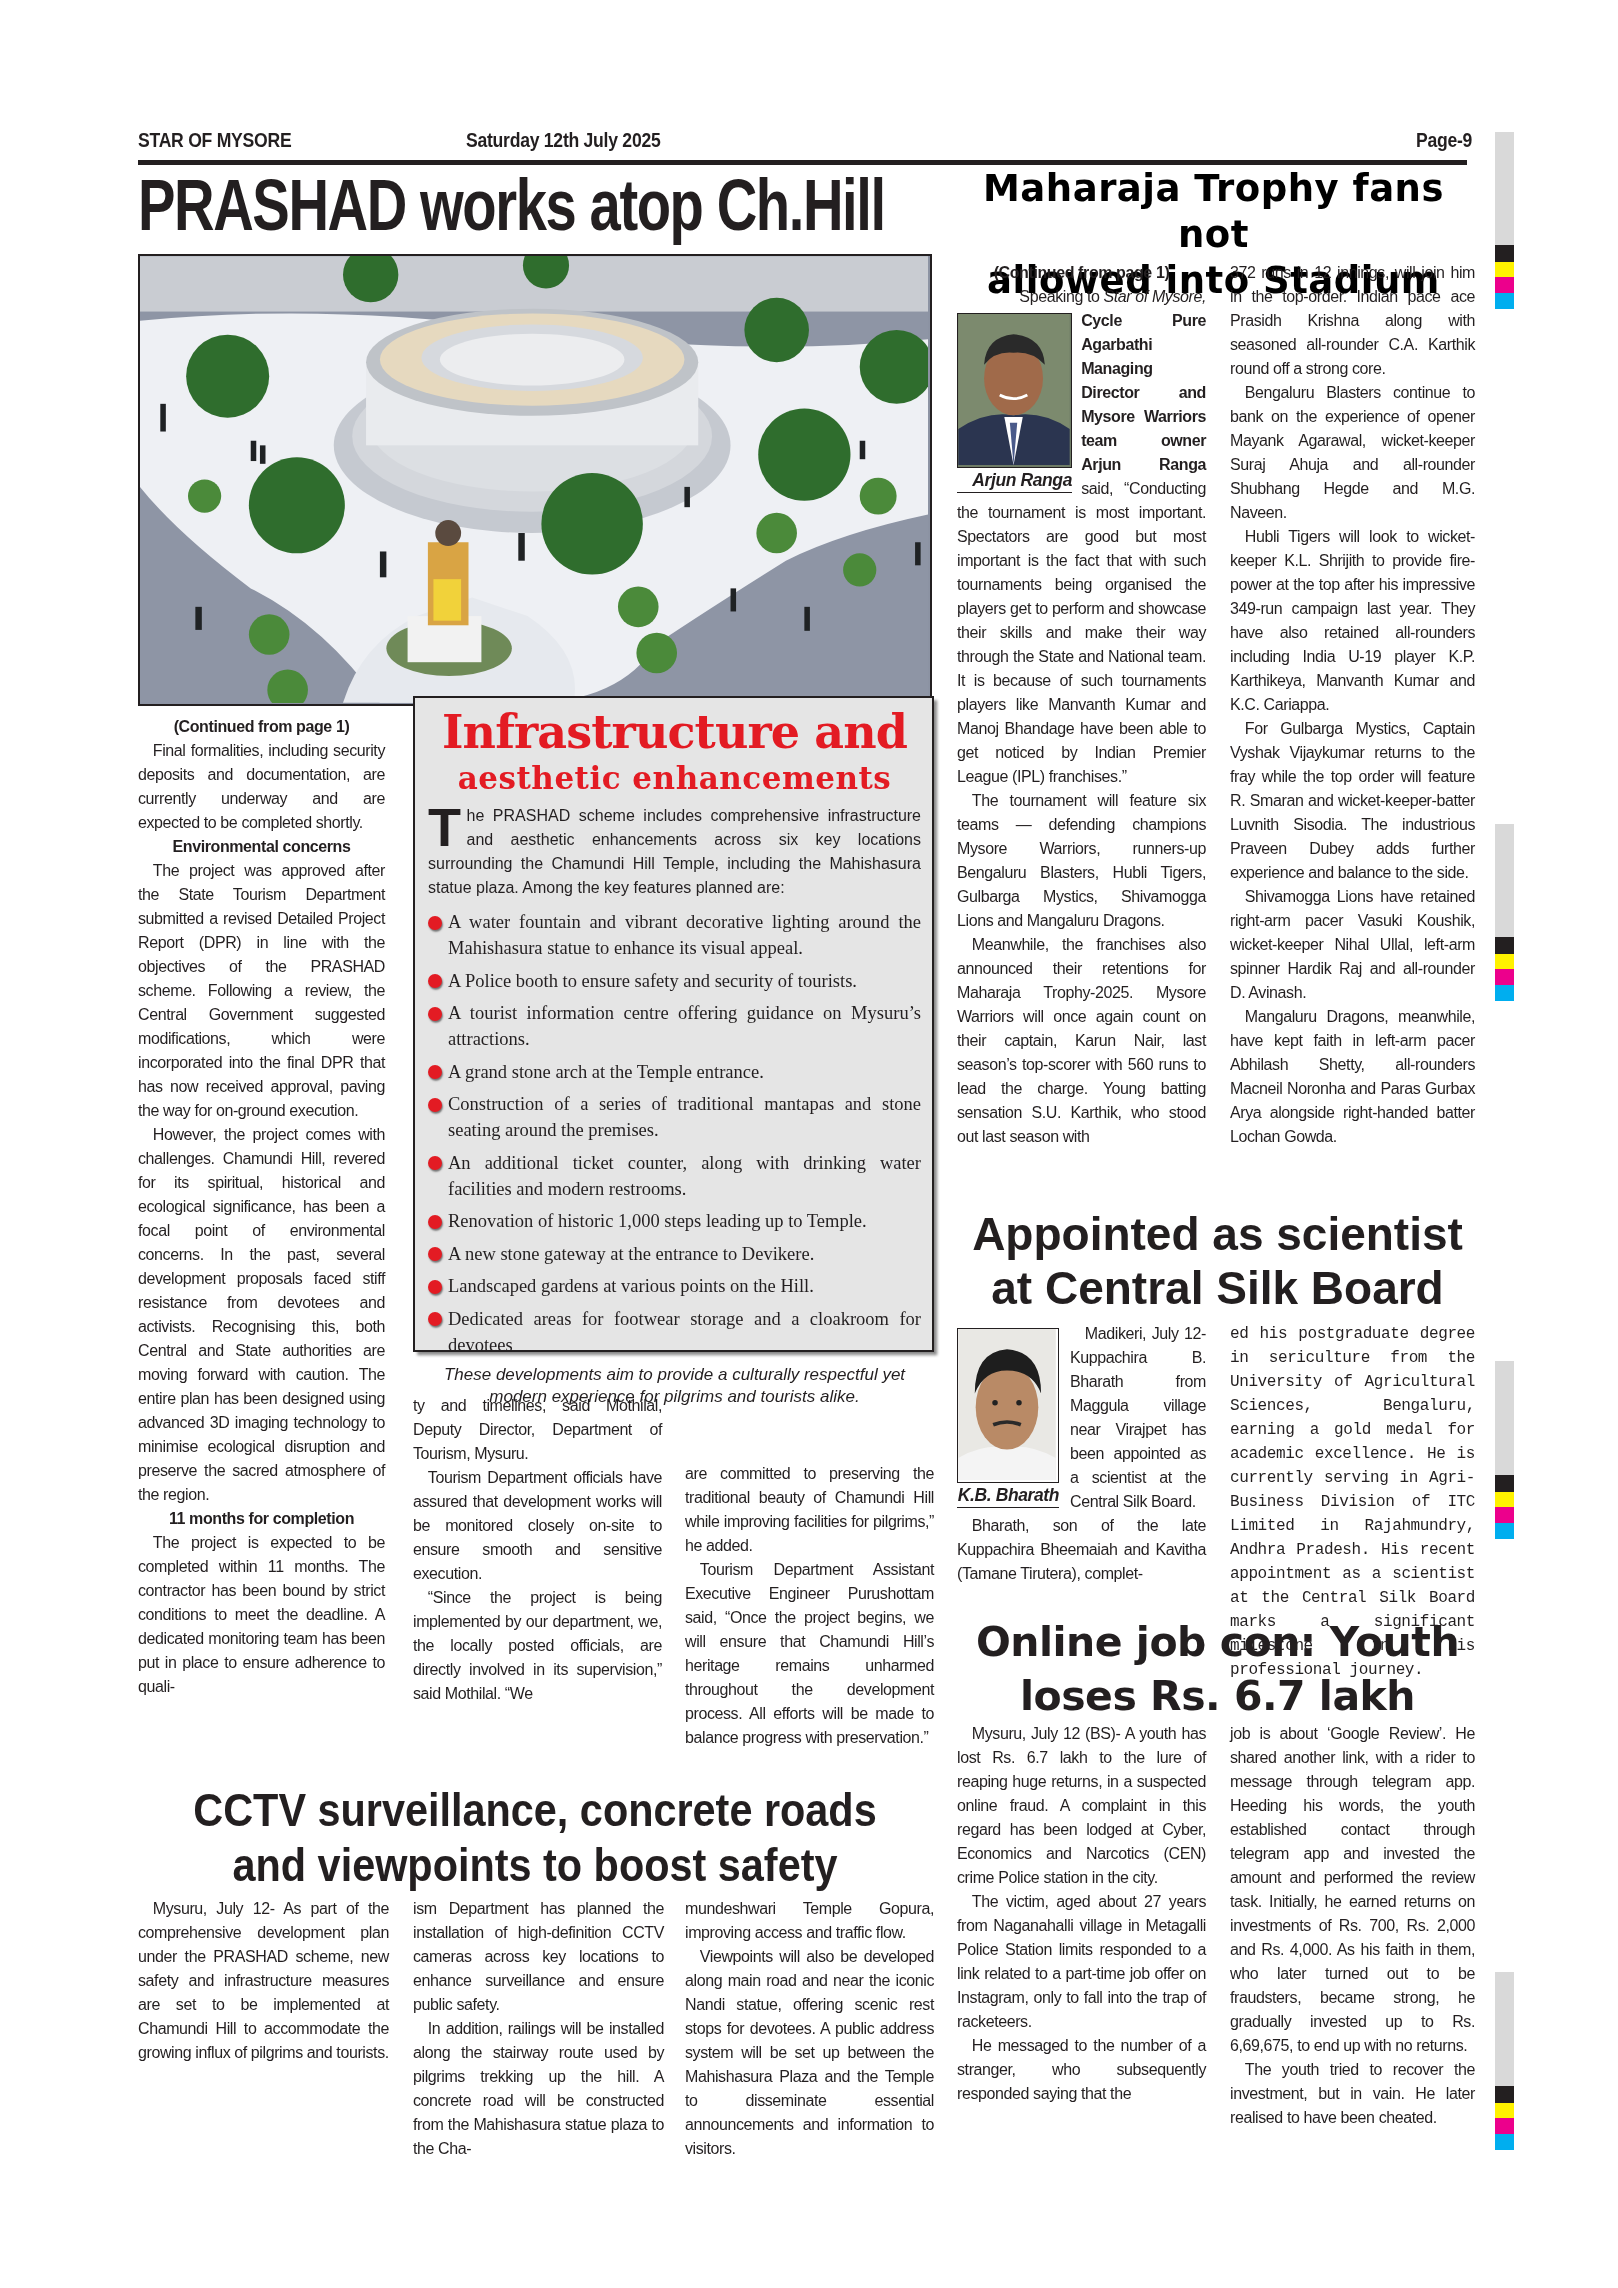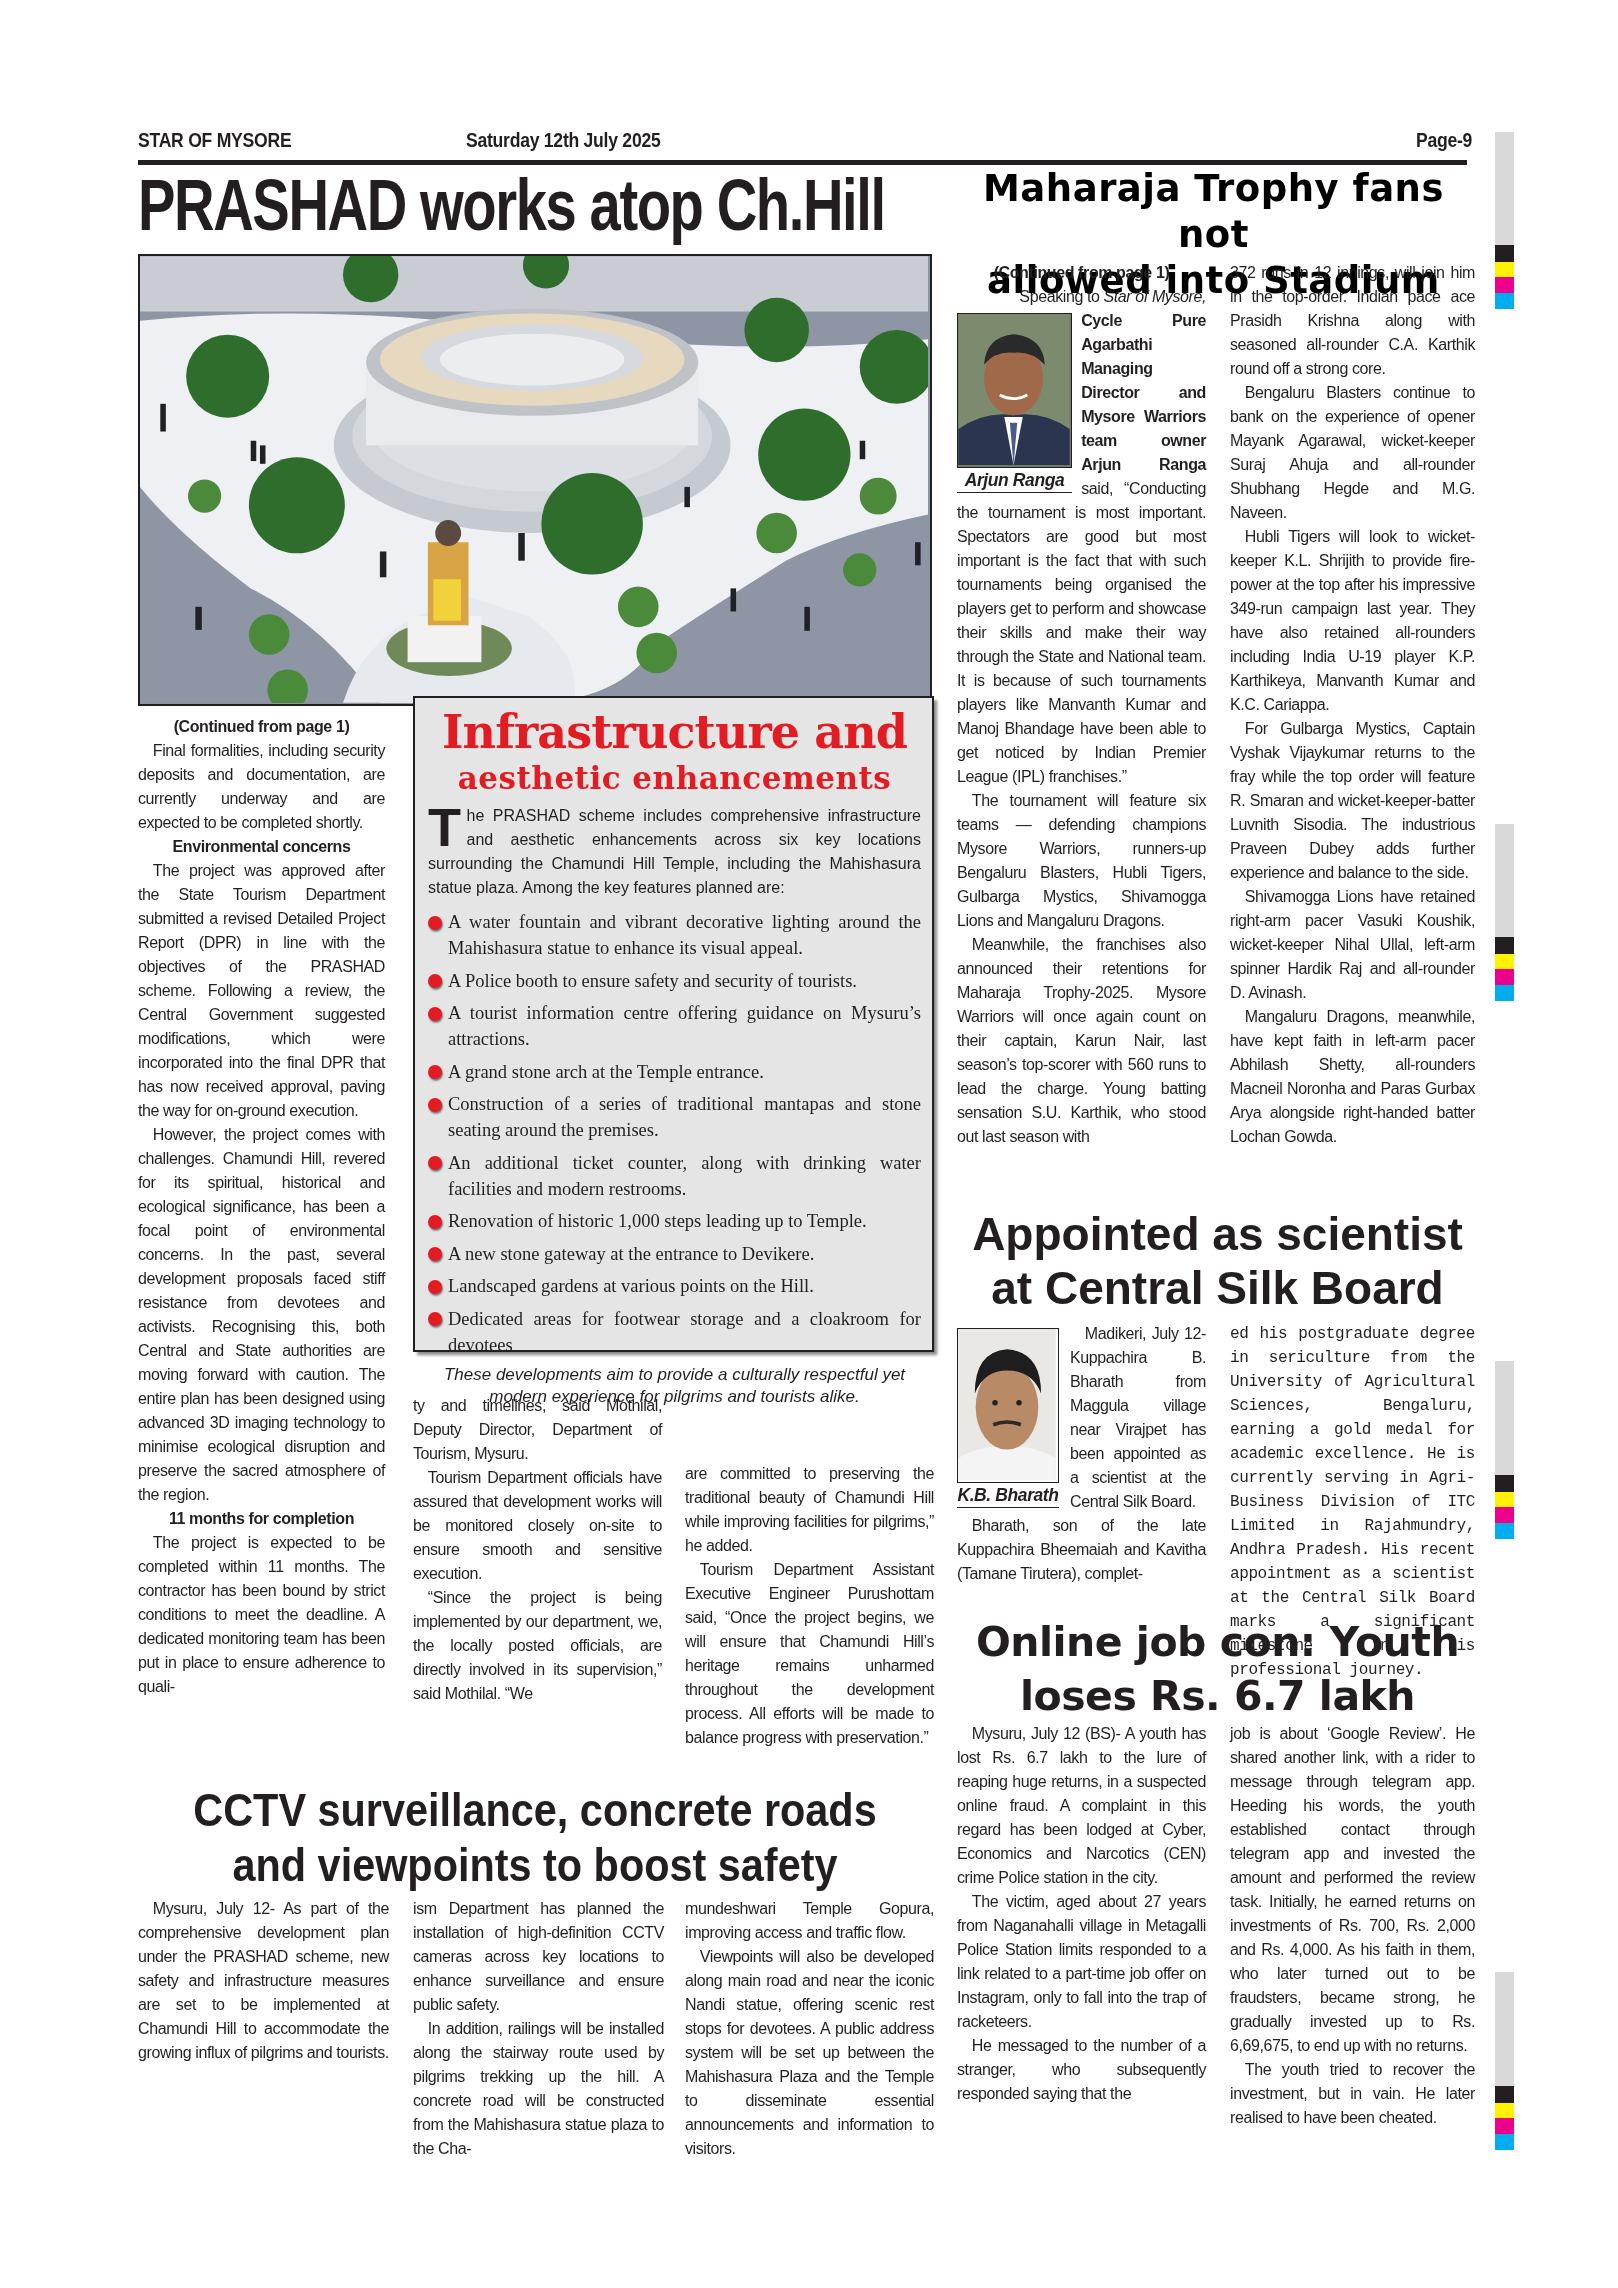--- a/index.html
+++ b/index.html
@@ -27,21 +27,21 @@
   .infobox .title1 { color: #e31b23; font-family: "DejaVu Serif", serif; font-weight: bold; font-size: 46px; line-height: 54px; text-align: center; letter-spacing: -0.9px; }
   .infobox .title2 { color: #e31b23; font-family: "DejaVu Serif", serif; font-weight: bold; font-size: 31px; line-height: 39px; text-align: center; letter-spacing: 0.5px; }
   .infobox .intro { font-size: 16px; line-height: 24px; text-align: justify; margin-top: 5.5px; }
   .dropcap { float: left; font-size: 54px; line-height: 42px; font-weight: bold; margin: 1.8px 5.5px 0 0; font-family: "Liberation Sans", sans-serif; }
   .bullets { list-style: none; margin-top: 9.2px; }
   .bullets li { position: relative; padding-left: 20px; font-family: "Liberation Serif", serif; font-size: 18.5px; line-height: 26px; text-align: justify; margin-bottom: 6.5px; }
   .bullets .dot { position: absolute; left: 0; top: 6.5px; width: 14px; height: 14px; border-radius: 50%; background: #e31b23; box-shadow: 0.9px 1.8px 1.8px rgba(0,0,0,0.5); }
   .infobox .closing { font-style: italic; font-size: 17px; line-height: 22px; text-align: center; margin-top: 1.8px; }
 
   .portrait { border: 1.8px solid #231f20; overflow: hidden; }
-  .caption { font-weight: bold; font-style: italic; font-size: 17.5px; text-align: center; border-bottom: 1.8px solid #231f20; }
+  .caption { font-weight: bold; font-style: italic; font-size: 17.5px; text-align: right; border-bottom: 1.8px solid #231f20; }
 
   .regbar { left: 1495px; width: 18.5px; }
   .reg-gray { background: #d9d9d9; }
   .reg-k { background: #231f20; height: 16.6px; }
   .reg-y { background: #fff200; height: 15.7px; }
   .reg-m { background: #ec008c; height: 15.7px; }
   .reg-c { background: #00aeef; height: 15.7px; }
 </style>
 </head>
 <body>

